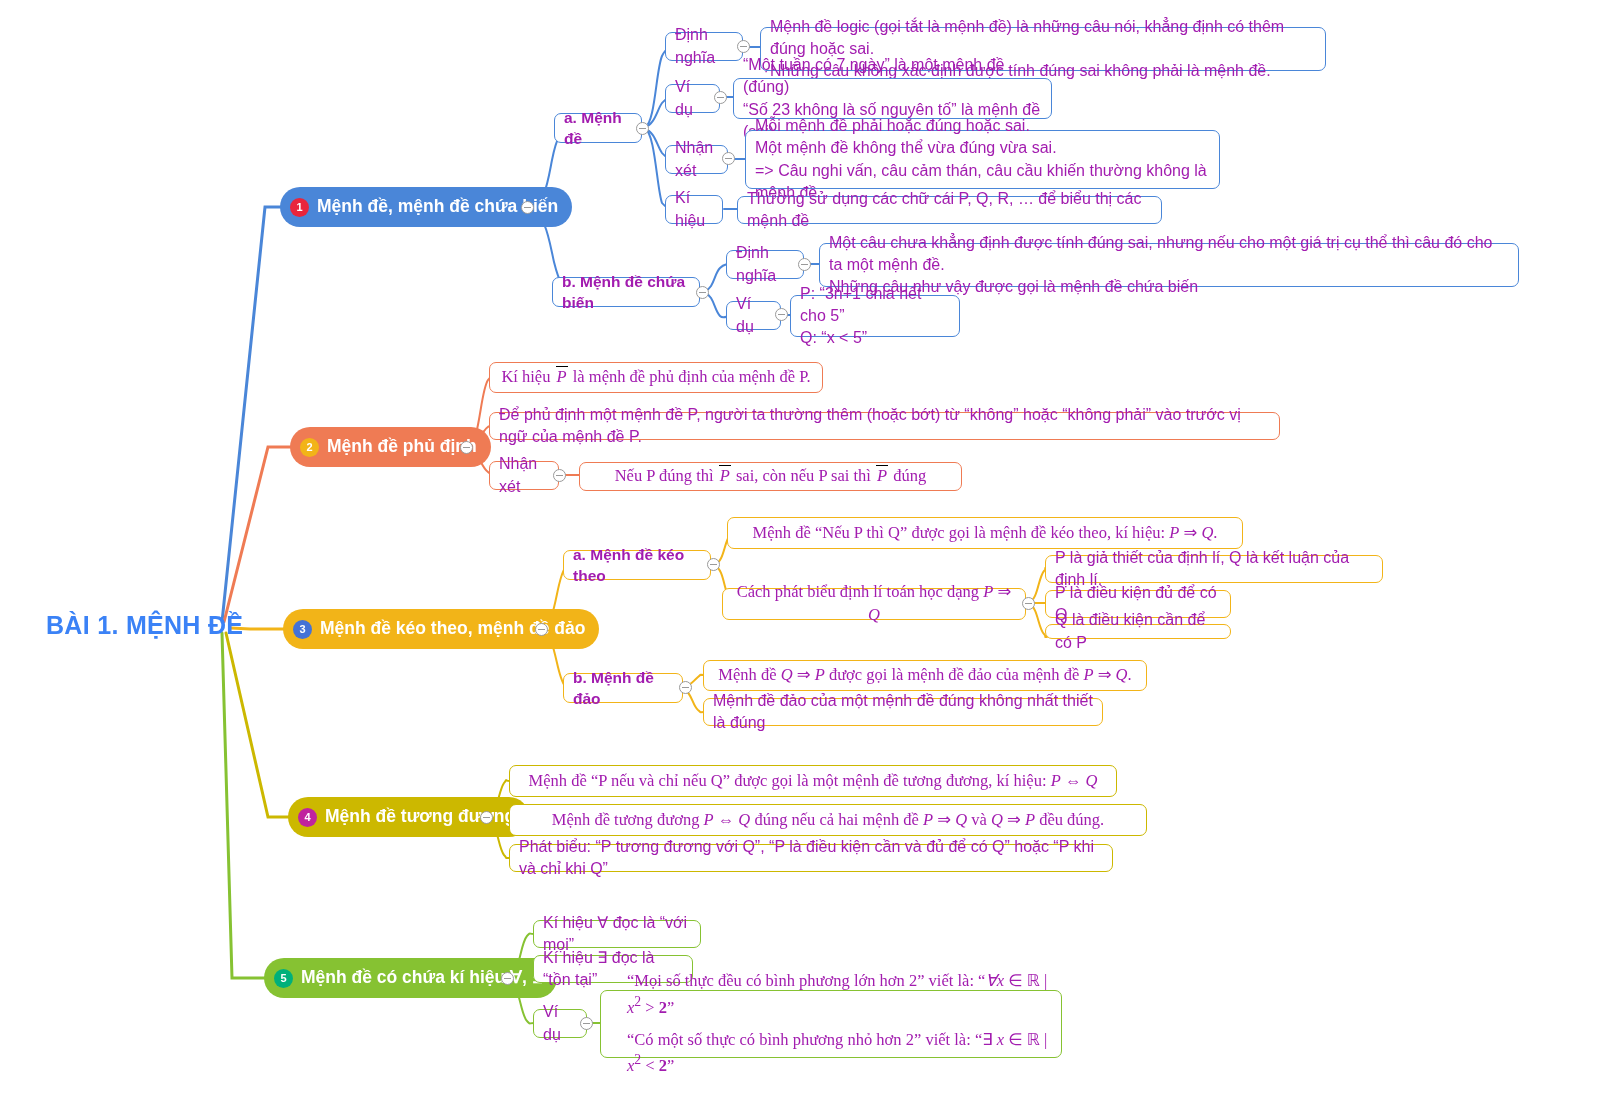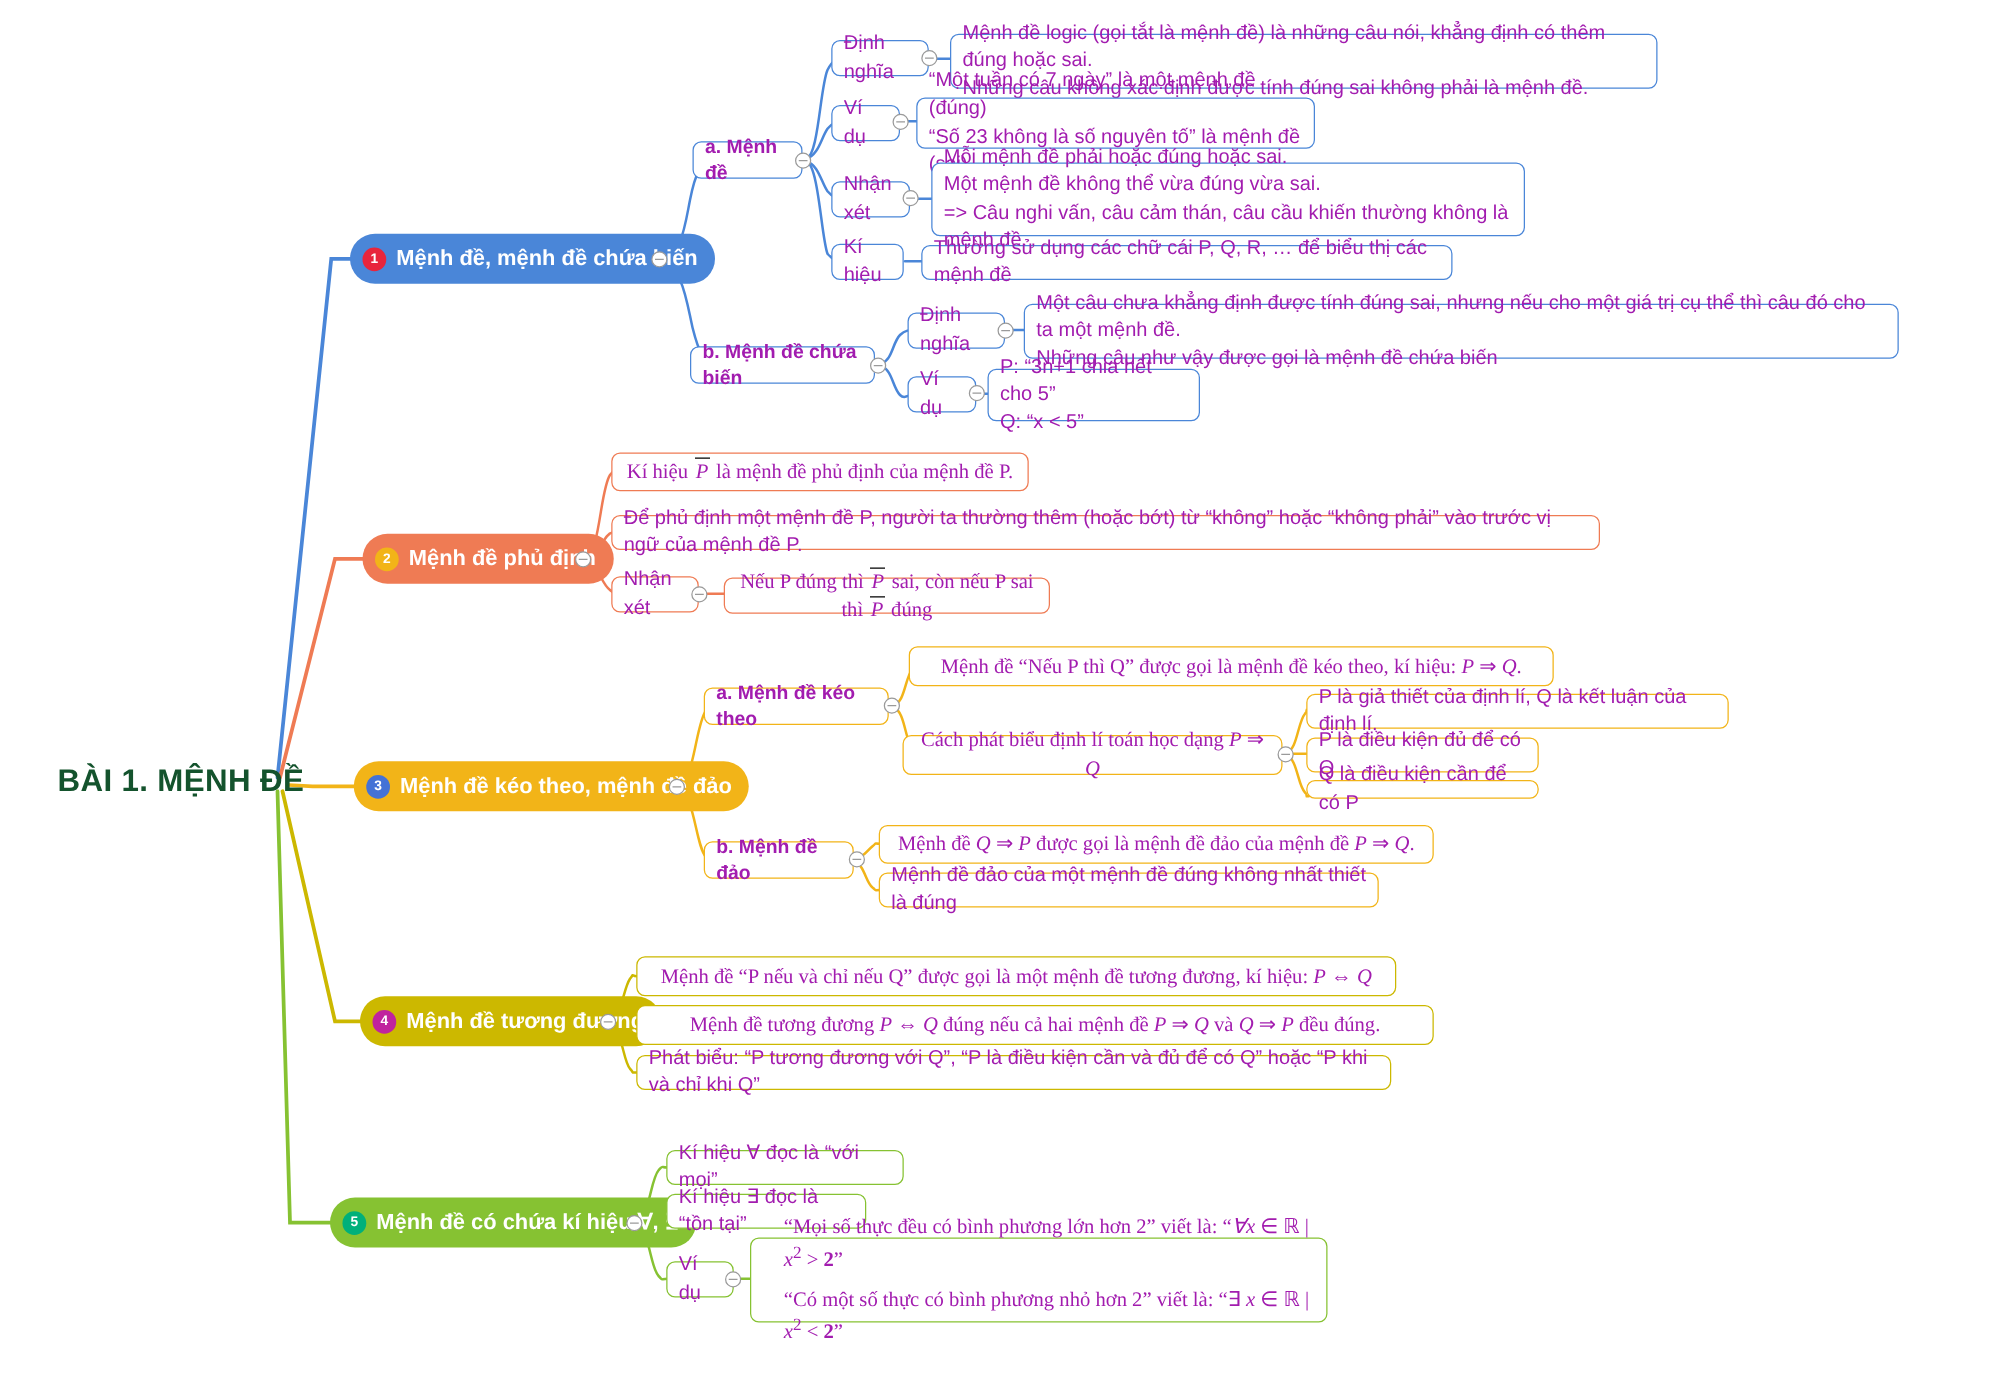--- a/index.html
+++ b/index.html
@@ -7,21 +7,21 @@
     font-family:"Liberation Sans", sans-serif;
     width:1600px;height:1110px;position:relative;overflow:hidden;
   }
   #stage{position:absolute;left:0;top:0;width:1600px;height:1110px;}
   svg.links{position:absolute;left:0;top:0;width:1600px;height:1110px;pointer-events:none;}
 
   .node{position:absolute;box-sizing:border-box;}
 
   
   .root{
-    color:#14532d;font-weight:bold;font-size:25px;letter-spacing:.3px;
+    color:#3b82f6;font-weight:bold;font-size:25px;letter-spacing:.3px;
     white-space:nowrap;
   }
 
   
   .pill{
     border-radius:22px;height:40px;display:flex;align-items:center;
     padding:0 14px 0 10px;color:#ffffff;font-weight:bold;font-size:17.5px;
     white-space:nowrap;
   }
   .pill .num{
@@ -211,21 +211,21 @@
 </div>
 
 <div class="node box c2" style="left:489px;top:412px;width:791px;height:28px;">
   <span class="lines">Để phủ định một mệnh đề P, người ta thường thêm (hoặc bớt) từ “không” hoặc “không phải” vào trước vị ngữ của mệnh đề P.</span>
 </div>
 
 <div class="node box c2 label" style="left:489px;top:461px;width:70px;height:29px;">
   <span>Nhận xét</span>
 </div>
 <div class="tog" style="left:553px;top:469px;"></div>
-<div class="node box c2 serif centered" style="left:579px;top:462px;width:261px;height:29px;">
+<div class="node box c2 serif centered" style="left:579px;top:462px;width:383px;height:29px;">
   <span>Nếu P đúng thì <span class="ovl">P</span> sai, còn nếu P sai thì <span class="ovl">P</span> đúng</span>
 </div>
 
 <div class="node pill" style="left:283px;top:609px;background:#f2b418;">
   <span class="num" style="background:#4472d6;">3</span>
   <span class="ptext">Mệnh đề kéo theo, mệnh đề đảo</span>
 </div>
 <div class="tog" style="left:535px;top:623px;"></div>
 
 <div class="node box c3 bold" style="left:563px;top:550px;width:148px;height:30px;">
@@ -279,21 +279,21 @@
 <div class="node box c4" style="left:509px;top:844px;width:604px;height:28px;">
   <span>Phát biểu: “P tương đương với Q”, “P là điều kiện cần và đủ để có Q” hoặc “P khi và chỉ khi Q”</span>
 </div>
 
 <div class="node pill" style="left:264px;top:958px;background:#86c232;">
   <span class="num" style="background:#00b07a;">5</span>
   <span class="ptext">Mệnh đề có chứa kí hiệu ∀, ∃</span>
 </div>
 <div class="tog" style="left:501px;top:972px;"></div>
 
-<div class="node box c5" style="left:533px;top:920px;width:190px;height:28px;">
+<div class="node box c5" style="left:533px;top:920px;width:168px;height:28px;">
   <span>Kí hiệu ∀ đọc là “với mọi”</span>
 </div>
 <div class="node box c5" style="left:533px;top:955px;width:160px;height:28px;">
   <span>Kí hiệu ∃ đọc là “tồn tại”</span>
 </div>
 
 <div class="node box c5 label" style="left:533px;top:1009px;width:54px;height:29px;">
   <span>Ví dụ</span>
 </div>
 <div class="tog" style="left:580px;top:1017px;"></div>

